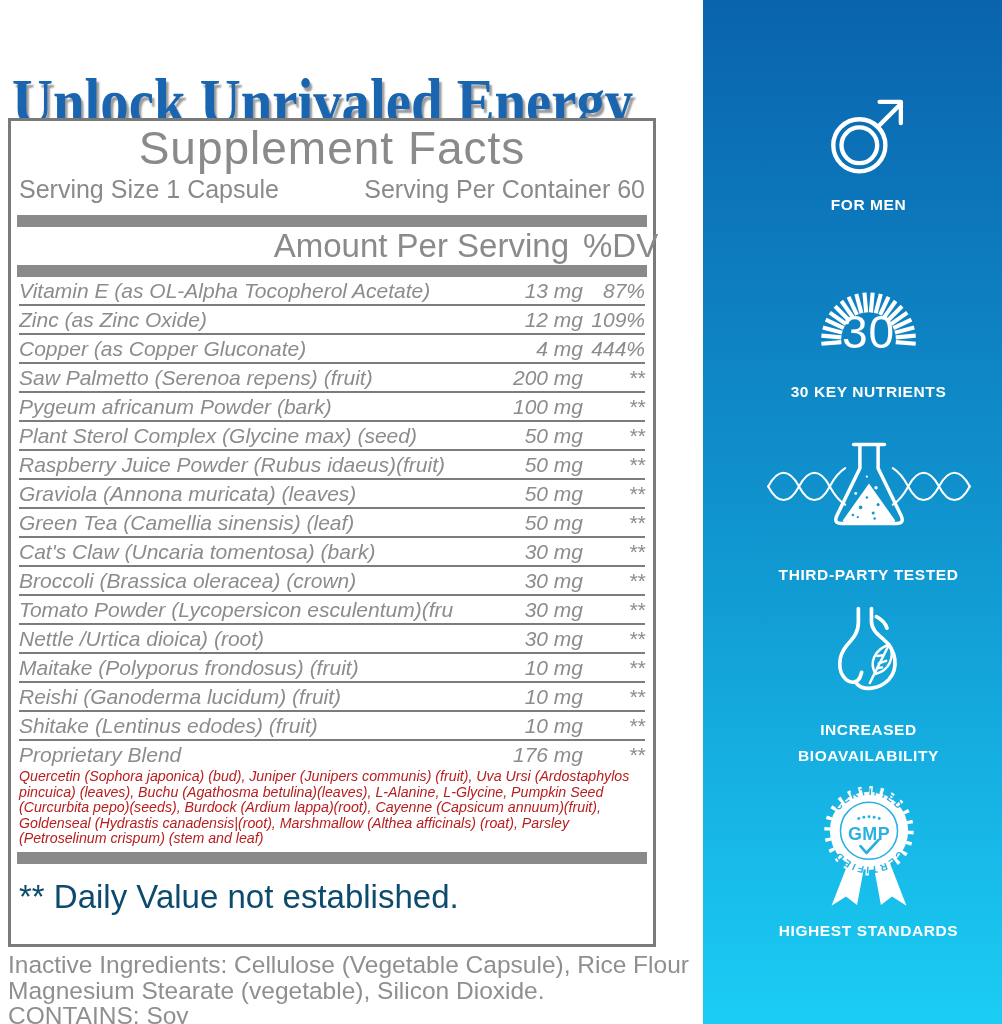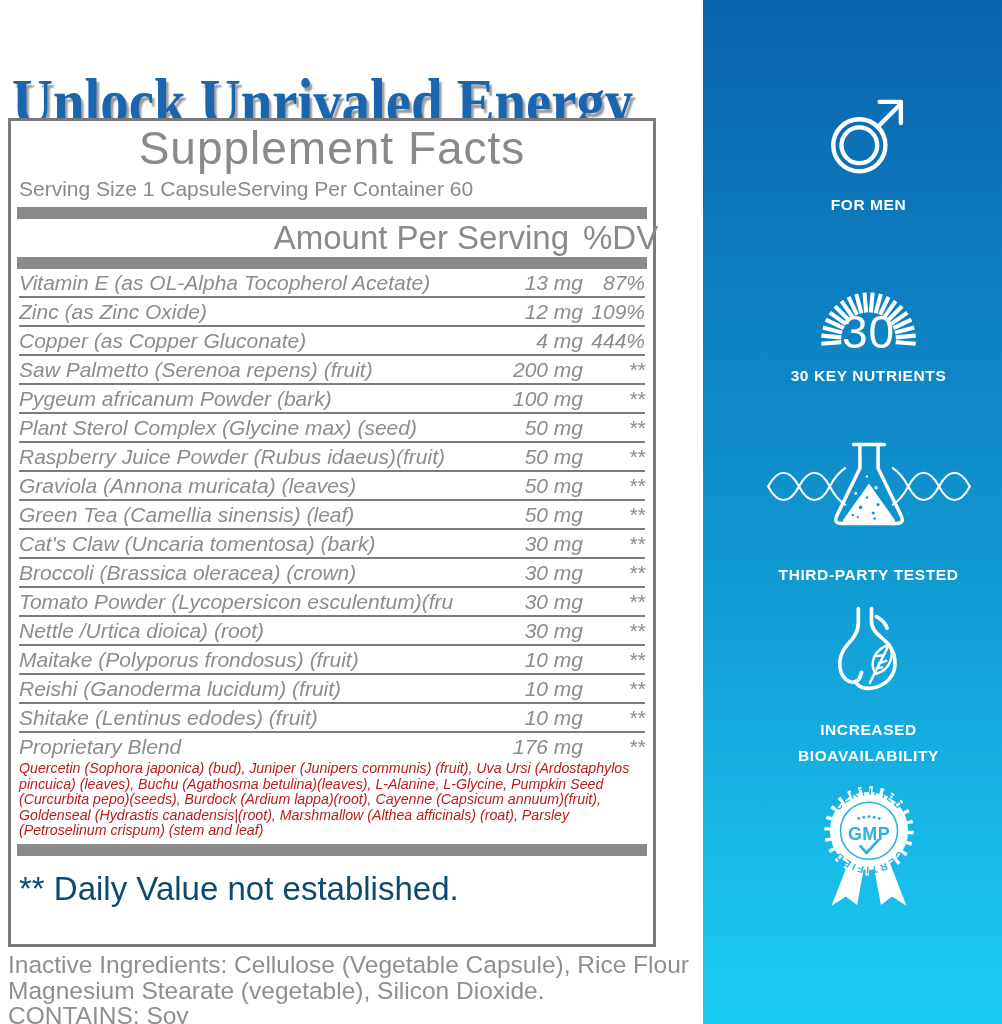--- a/index.html
+++ b/index.html
@@ -18,22 +18,22 @@
   
   .panel{
     position:absolute;left:8px;top:118px;width:648px;height:829px;
     border:3px solid #7a7a7a;box-sizing:border-box;background:#fff;
   }
   .sf-title{
     font-size:46px;line-height:48px;color:#8a8a8a;text-align:center;
     margin-top:3px;font-weight:400;letter-spacing:1px;
   }
   .serving-row{
-    display:flex;justify-content:flex-start;
-    font-size:21px;line-height:28px;color:#8a8a8a;padding:3px 8px 4px;
+    display:flex;justify-content:space-between;
+    font-size:25px;line-height:28px;color:#8a8a8a;padding:3px 8px 12px;
   }
   .bar{height:12px;background:#8a8a8a;margin:0 6px;}
   .col-head{
     display:flex;align-items:center;font-size:33px;color:#8a8a8a;
     padding:5px 8px 5px;line-height:28px;
   }
   .ch-label{flex:1;text-align:right;padding-right:14px;}
   .ch-dv{width:62px;text-align:right;}
   .rows{margin:0 8px;font-style:italic;}
   .frow{
@@ -64,21 +64,21 @@
   }
   .badge{
     position:absolute;left:0;width:100%;
     display:flex;flex-direction:column;align-items:center;
   }
   .badge-label{
     color:#ffffff;font-weight:700;font-size:15.5px;letter-spacing:.6px;
     text-align:center;line-height:26px;
   }
   .b1{top:70px;}  .b1 .badge-label{margin-top:10px;}
-  .b2{top:256px;} .b2 .badge-label{margin-top:8px;}
+  .b2{top:256px;} .b2 .badge-label{margin-top:24px;}
   .b3{top:436px;} .b3 .badge-label{margin-top:28px;}
   .b4{top:606px;} .b4 .badge-label{margin-top:16px;width:210px;}
   .b5{top:778px;} .b5 .badge-label{margin-top:2px;}
   .ray-number{
     color:#fff;font-size:46px;line-height:46px;margin-top:-38px;
     font-weight:400;letter-spacing:1px;
   }
   svg{display:block;}
 </style>
 </head>
@@ -303,14 +303,15 @@
       <g fill="#2ab0e2">
         <circle cx="63" cy="47.5" r="1.7"></circle>
           <circle cx="69" cy="46" r="1.7"></circle>
           <circle cx="75" cy="45.5" r="1.7"></circle>
         <circle cx="81" cy="46" r="1.7"></circle>
           <circle cx="87" cy="47.5" r="1.7"></circle>
       </g>
       <text x="75" y="73" font-size="21" font-weight="bold" letter-spacing="0.5" fill="#2ab0e2" text-anchor="middle" font-family="Liberation Sans, sans-serif">GMP</text>
       <polyline points="65,80 72,88 86,73" fill="none" stroke="#2ab0e2" stroke-width="3.2" stroke-linecap="round" stroke-linejoin="round"></polyline>
     </svg>
+    <div class="badge-label">HIGHEST STANDARDS</div>
   </div>
 </aside>
 
 </body></html>

